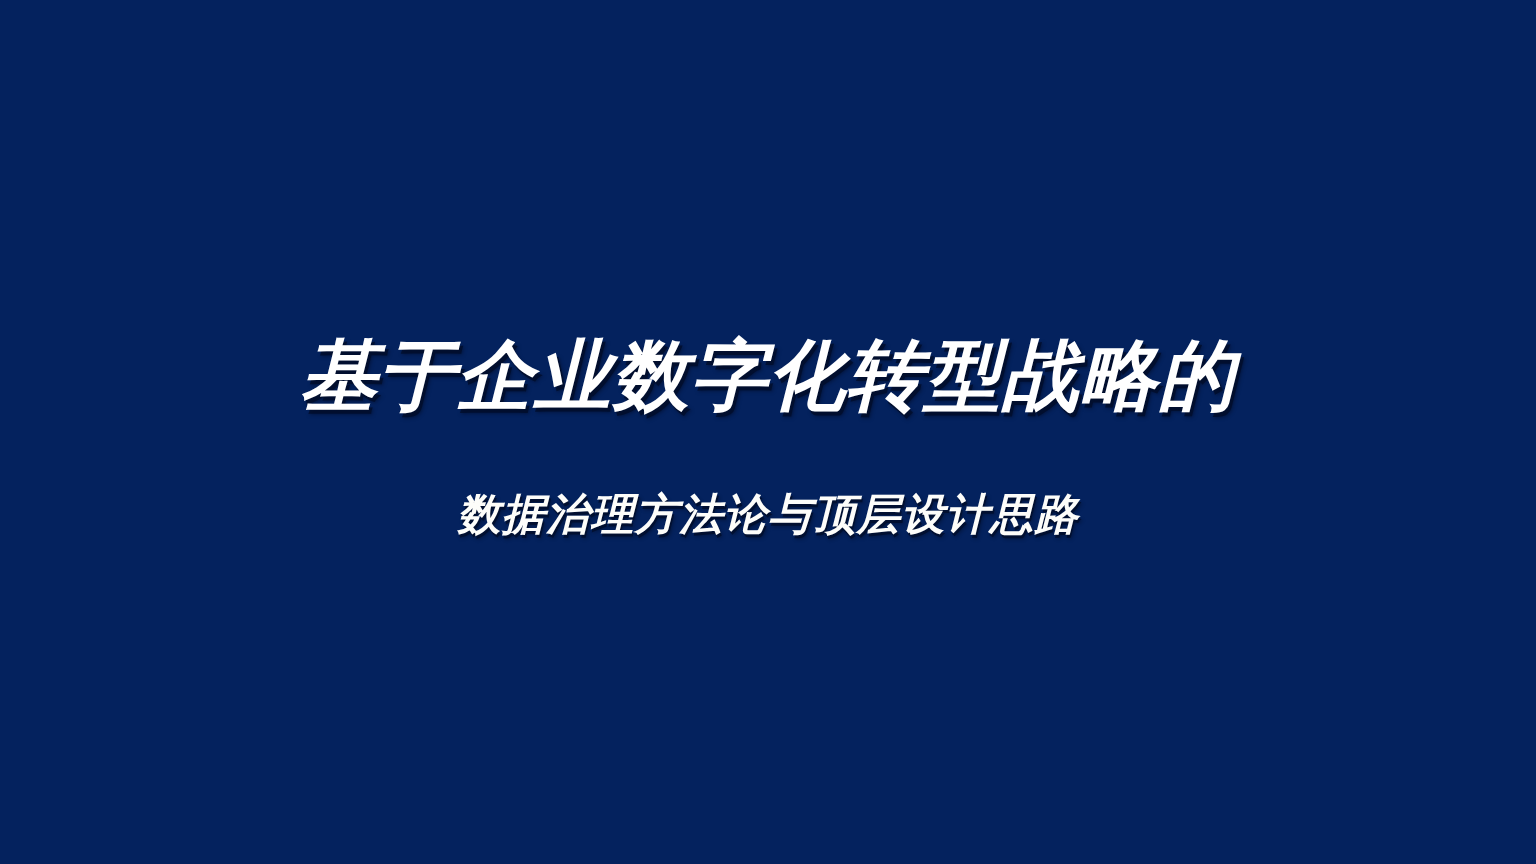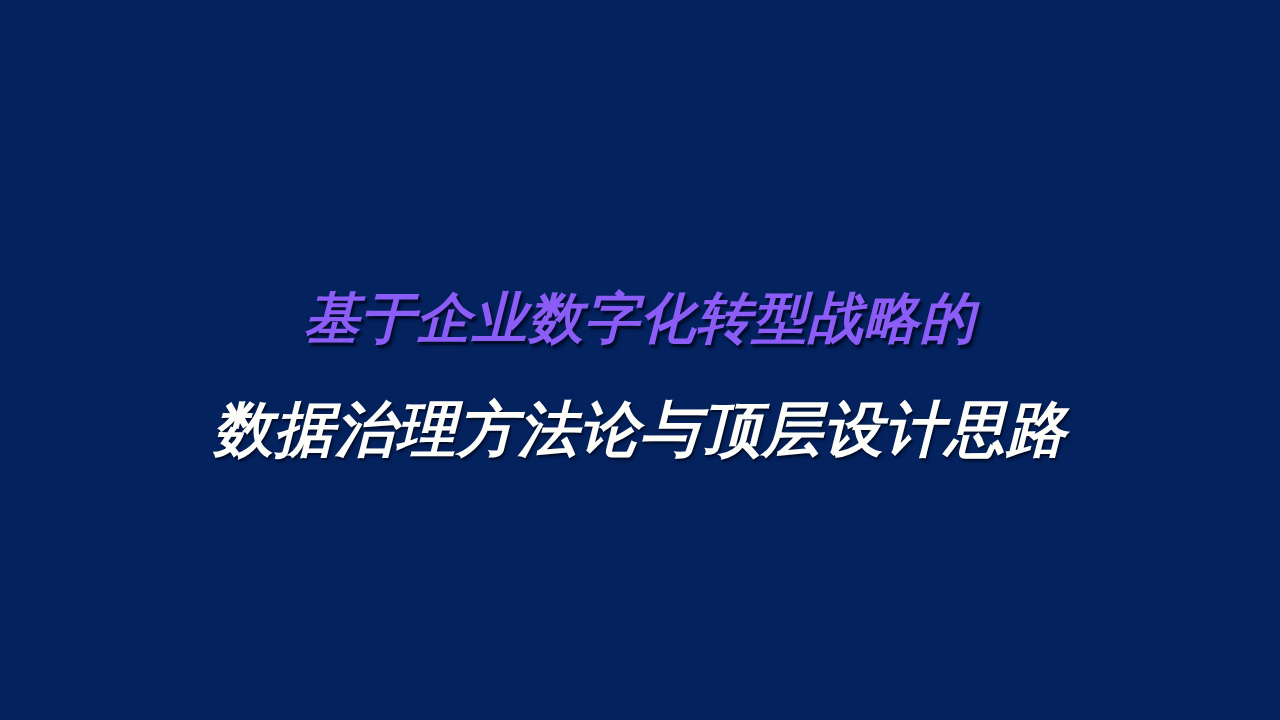--- a/index.html
+++ b/index.html
@@ -37,43 +37,43 @@
     justify-content: flex-start;
     text-align: center;
   }
 
   .slide-title {
     position: absolute;
     left: 50%;
     top: 271px;
     transform: translateX(-50%);
     width: 1180px;
-    font-family: Liberation Serif, serif;
+    font-family: Liberation Mono, monospace;
     font-weight: 700;
     font-style: italic;
-    font-size: 55px;
+    font-size: 64px;
     line-height: 96px;
     letter-spacing: 1px;
-    color: #8b5cf6;
+    color: #ffffff;
     white-space: nowrap;
     text-shadow:
       2px 3px 0 rgba(1, 12, 40, 0.75),
       3px 4px 3px rgba(1, 10, 34, 0.5);
   }
 
   .slide-subtitle {
     position: absolute;
     left: 50%;
     top: 398px;
     transform: translateX(-50%);
     width: 1180px;
     font-family: "DejaVu Serif", "Liberation Serif", serif;
     font-weight: 700;
     font-style: italic;
-    font-size: 60px;
+    font-size: 36px;
     line-height: 62px;
     letter-spacing: 1px;
     color: #fdfdfa;
     white-space: nowrap;
     text-shadow:
       1px 2px 0 rgba(1, 12, 40, 0.75),
       2px 3px 3px rgba(1, 10, 34, 0.45);
   }
 </style>
 </head>

